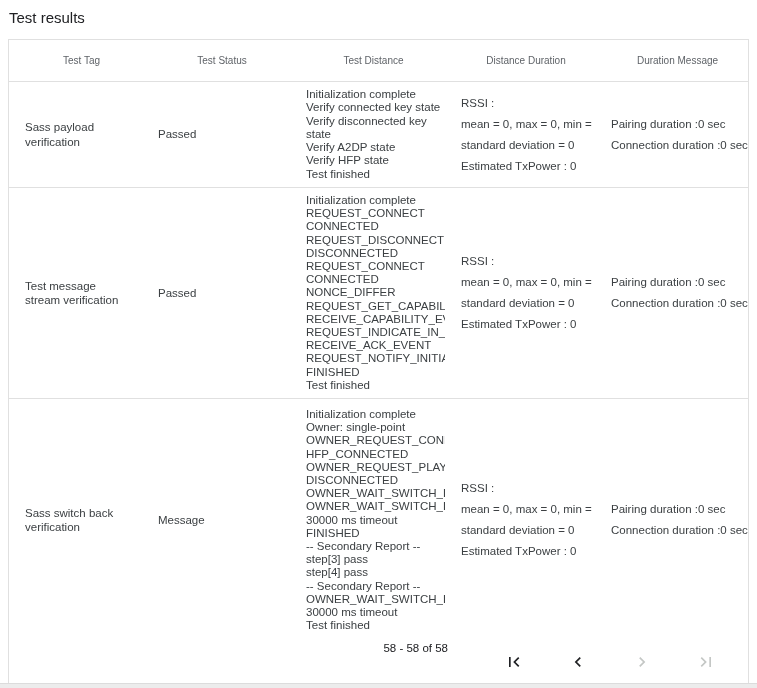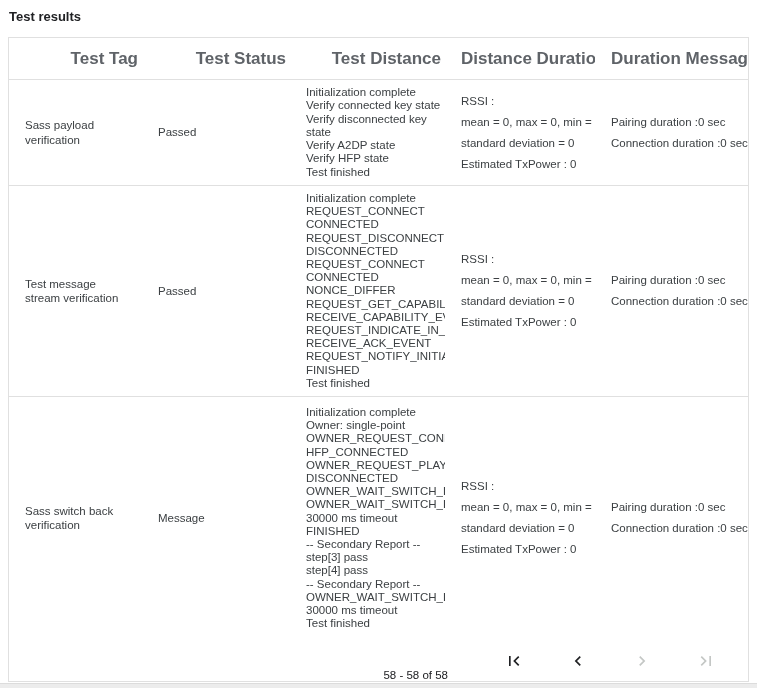--- a/index.html
+++ b/index.html
@@ -6,44 +6,44 @@
     margin: 0;
     padding: 0;
     width: 757px;
     height: 688px;
     background: #ffffff;
     font-family: "Liberation Sans", sans-serif;
     overflow: hidden;
   }
   .page-title {
     margin: 9px 0 0 9px;
-    font-size: 13px;
-    font-weight: 700;
+    font-size: 15px;
+    font-weight: 400;
     color: #202124;
   }
   .card {
     margin: 13px 8px 0 8px;
     border: 1px solid #e0e0e0;
     background: #ffffff;
     box-sizing: border-box;
   }
   table.results {
     width: 100%;
     border-collapse: collapse;
     table-layout: fixed;
     font-size: 11.5px;
     color: #3c4043;
   }
   table.results th {
     height: 41px;
     border-bottom: 1px solid #e0e0e0;
     color: #5f6368;
-    font-weight: 700;
-    font-size: 17px;
-    text-align: right;
+    font-weight: 400;
+    font-size: 10px;
+    text-align: center;
     padding: 0 4px 0 16px;
     vertical-align: middle;
     white-space: nowrap;
     overflow: hidden;
   }
   table.results td {
     vertical-align: middle;
     padding: 4px 0 4px 16px;
     overflow: hidden;
   }
@@ -60,21 +60,21 @@
     padding-right: 0 !important;
   }
   .cell-metrics {
     white-space: pre;
     line-height: 21px;
     padding-right: 0 !important;
   }
   .paginator {
     height: 41px;
     display: flex;
-    align-items: flex-end;
+    align-items: flex-start;
     justify-content: flex-end;
     padding-right: 10px;
   }
   .paginator .range {
     font-size: 11.5px;
     color: #202124;
     margin-right: 34px;
   }
   .pg-btn {
     width: 40px;

